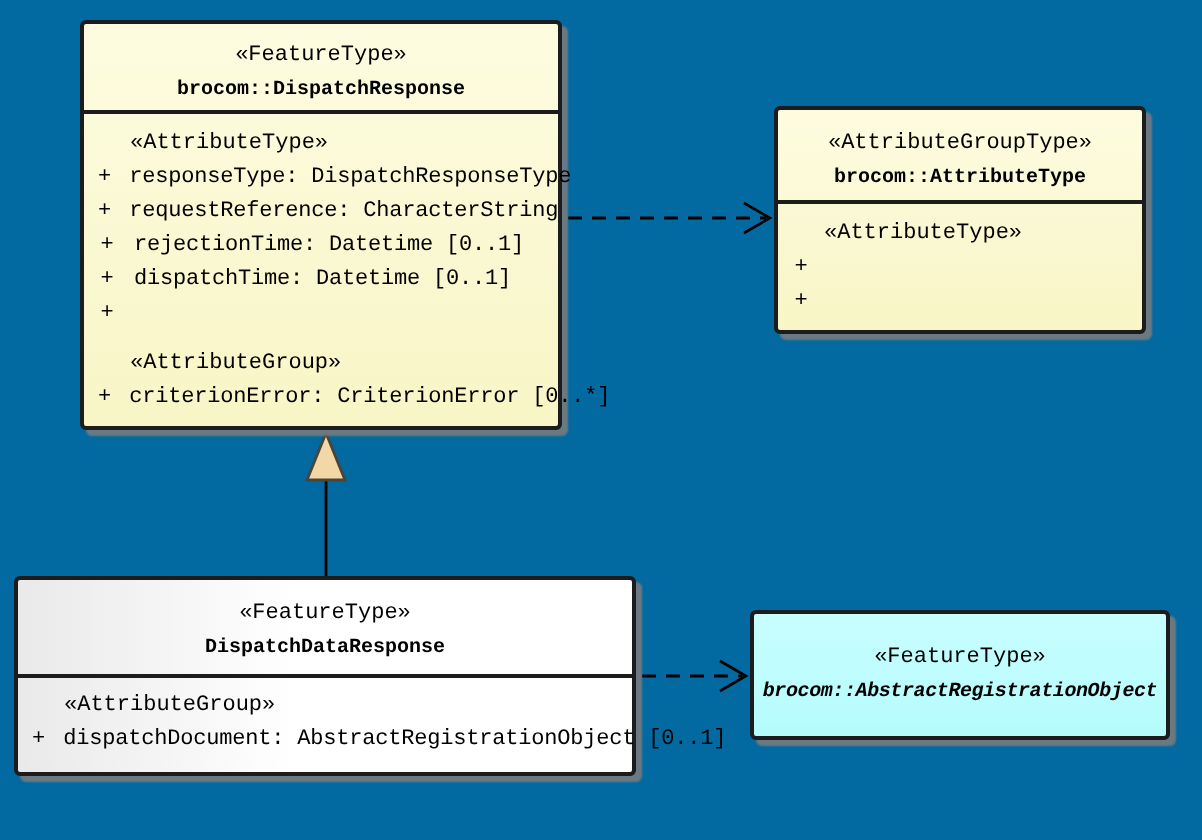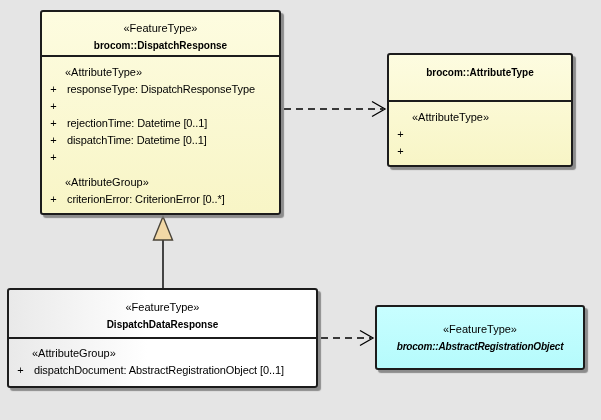--- a/index.html
+++ b/index.html
@@ -1,19 +1,19 @@
 <!DOCTYPE html>
 <html><head>
 <meta charset="utf-8">
 <style>
   html,body { margin:0; padding:0; background:#ffffff; }
   * { box-sizing:border-box; }
   .canvas {
-    position:relative; width:601px; height:420px; background:#e5e5e5;
-    font-family:Liberation Sans, sans-serif; color:#000; overflow:hidden;
+    position:relative; width:601px; height:420px; background:#0369a1;
+    font-family:Liberation Mono, monospace; color:#000; overflow:hidden;
   }
   .uml-box {
     position:absolute; border:2px solid #1c1c1c; border-radius:3px;
     box-shadow:3px 3px 1px rgba(125,125,125,0.85);
   }
   .fill-yellow { background:linear-gradient(180deg,#fdfce0 0%,#f8f5c6 100%); }
   .fill-gray   { background:linear-gradient(90deg,#e9e9e9 0%,#ffffff 45%,#ffffff 100%); }
   .fill-cyan   { background:linear-gradient(180deg,#c8feff 0%,#b5fbfc 100%); }
   .hdr { border-bottom:2px solid #1c1c1c; text-align:center; padding-top:8px; }
   .stereo { font-size:11px; line-height:17px; white-space:nowrap; }
@@ -57,20 +57,21 @@
       <div class="cname">brocom::DispatchResponse</div>
     </div>
     <div class="compartment">
       <div class="sec-h">«AttributeType»</div>
       <div class="row">
         <span class="plus">+</span>
         <span class="atext">responseType: DispatchResponseType</span>
       </div>
       <div class="row">
         <span class="plus">+</span>
+        <span class="atext">requestReference: CharacterString</span>
       </div>
       <div class="row">
         <span class="plus">+</span>
         <span class="atext">rejectionTime: Datetime [0..1]</span>
       </div>
       <div class="row">
         <span class="plus">+</span>
         <span class="atext">dispatchTime: Datetime [0..1]</span>
       </div>
       <div class="row">
@@ -80,20 +81,21 @@
       <div class="sec-h">«AttributeGroup»</div>
       <div class="row">
         <span class="plus">+</span>
         <span class="atext">criterionError: CriterionError [0..*]</span>
       </div>
     </div>
   </div>
 
   <div class="uml-box fill-yellow" style="left:387px; top:53px; width:186px; height:114px;">
     <div class="hdr" style="height:47px; padding-top:9px;">
+      <div class="stereo">«AttributeGroupType»</div>
       <div class="cname">brocom::AttributeType</div>
     </div>
     <div class="compartment">
       <div class="sec-h">«AttributeType»</div>
       <div class="row">
         <span class="plus">+</span>
       </div>
       <div class="row">
         <span class="plus">+</span>
       </div>

